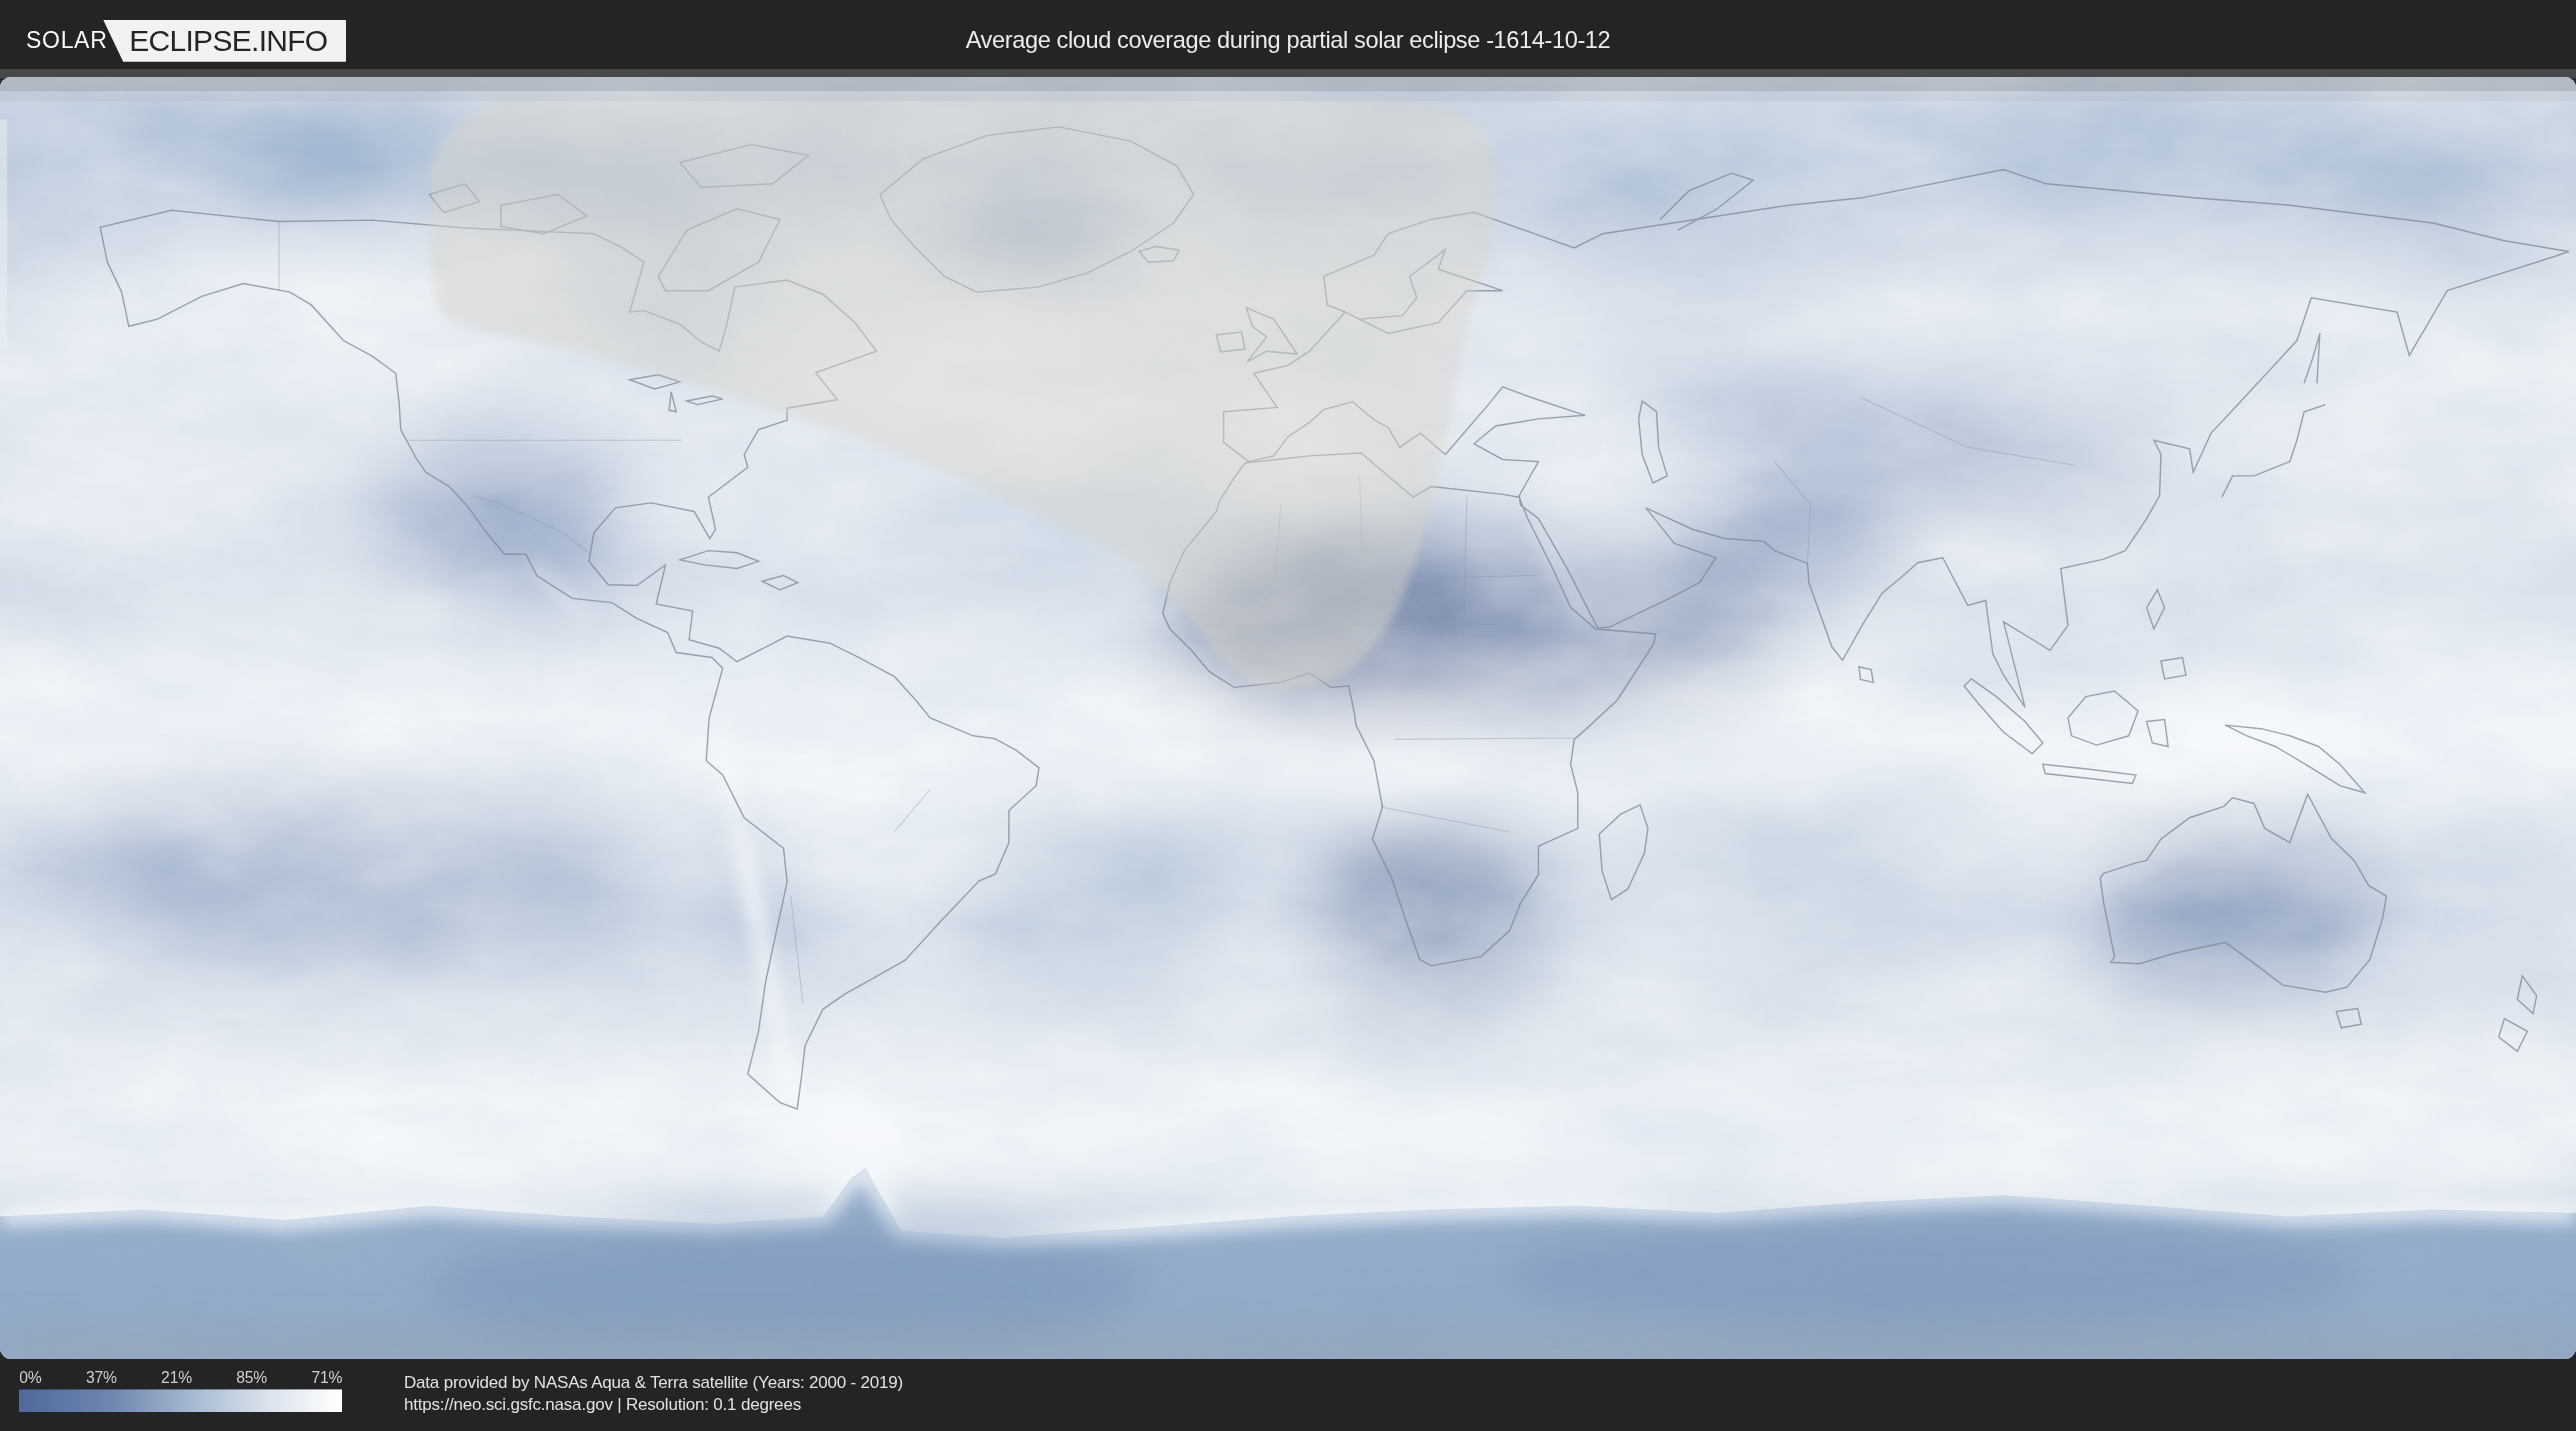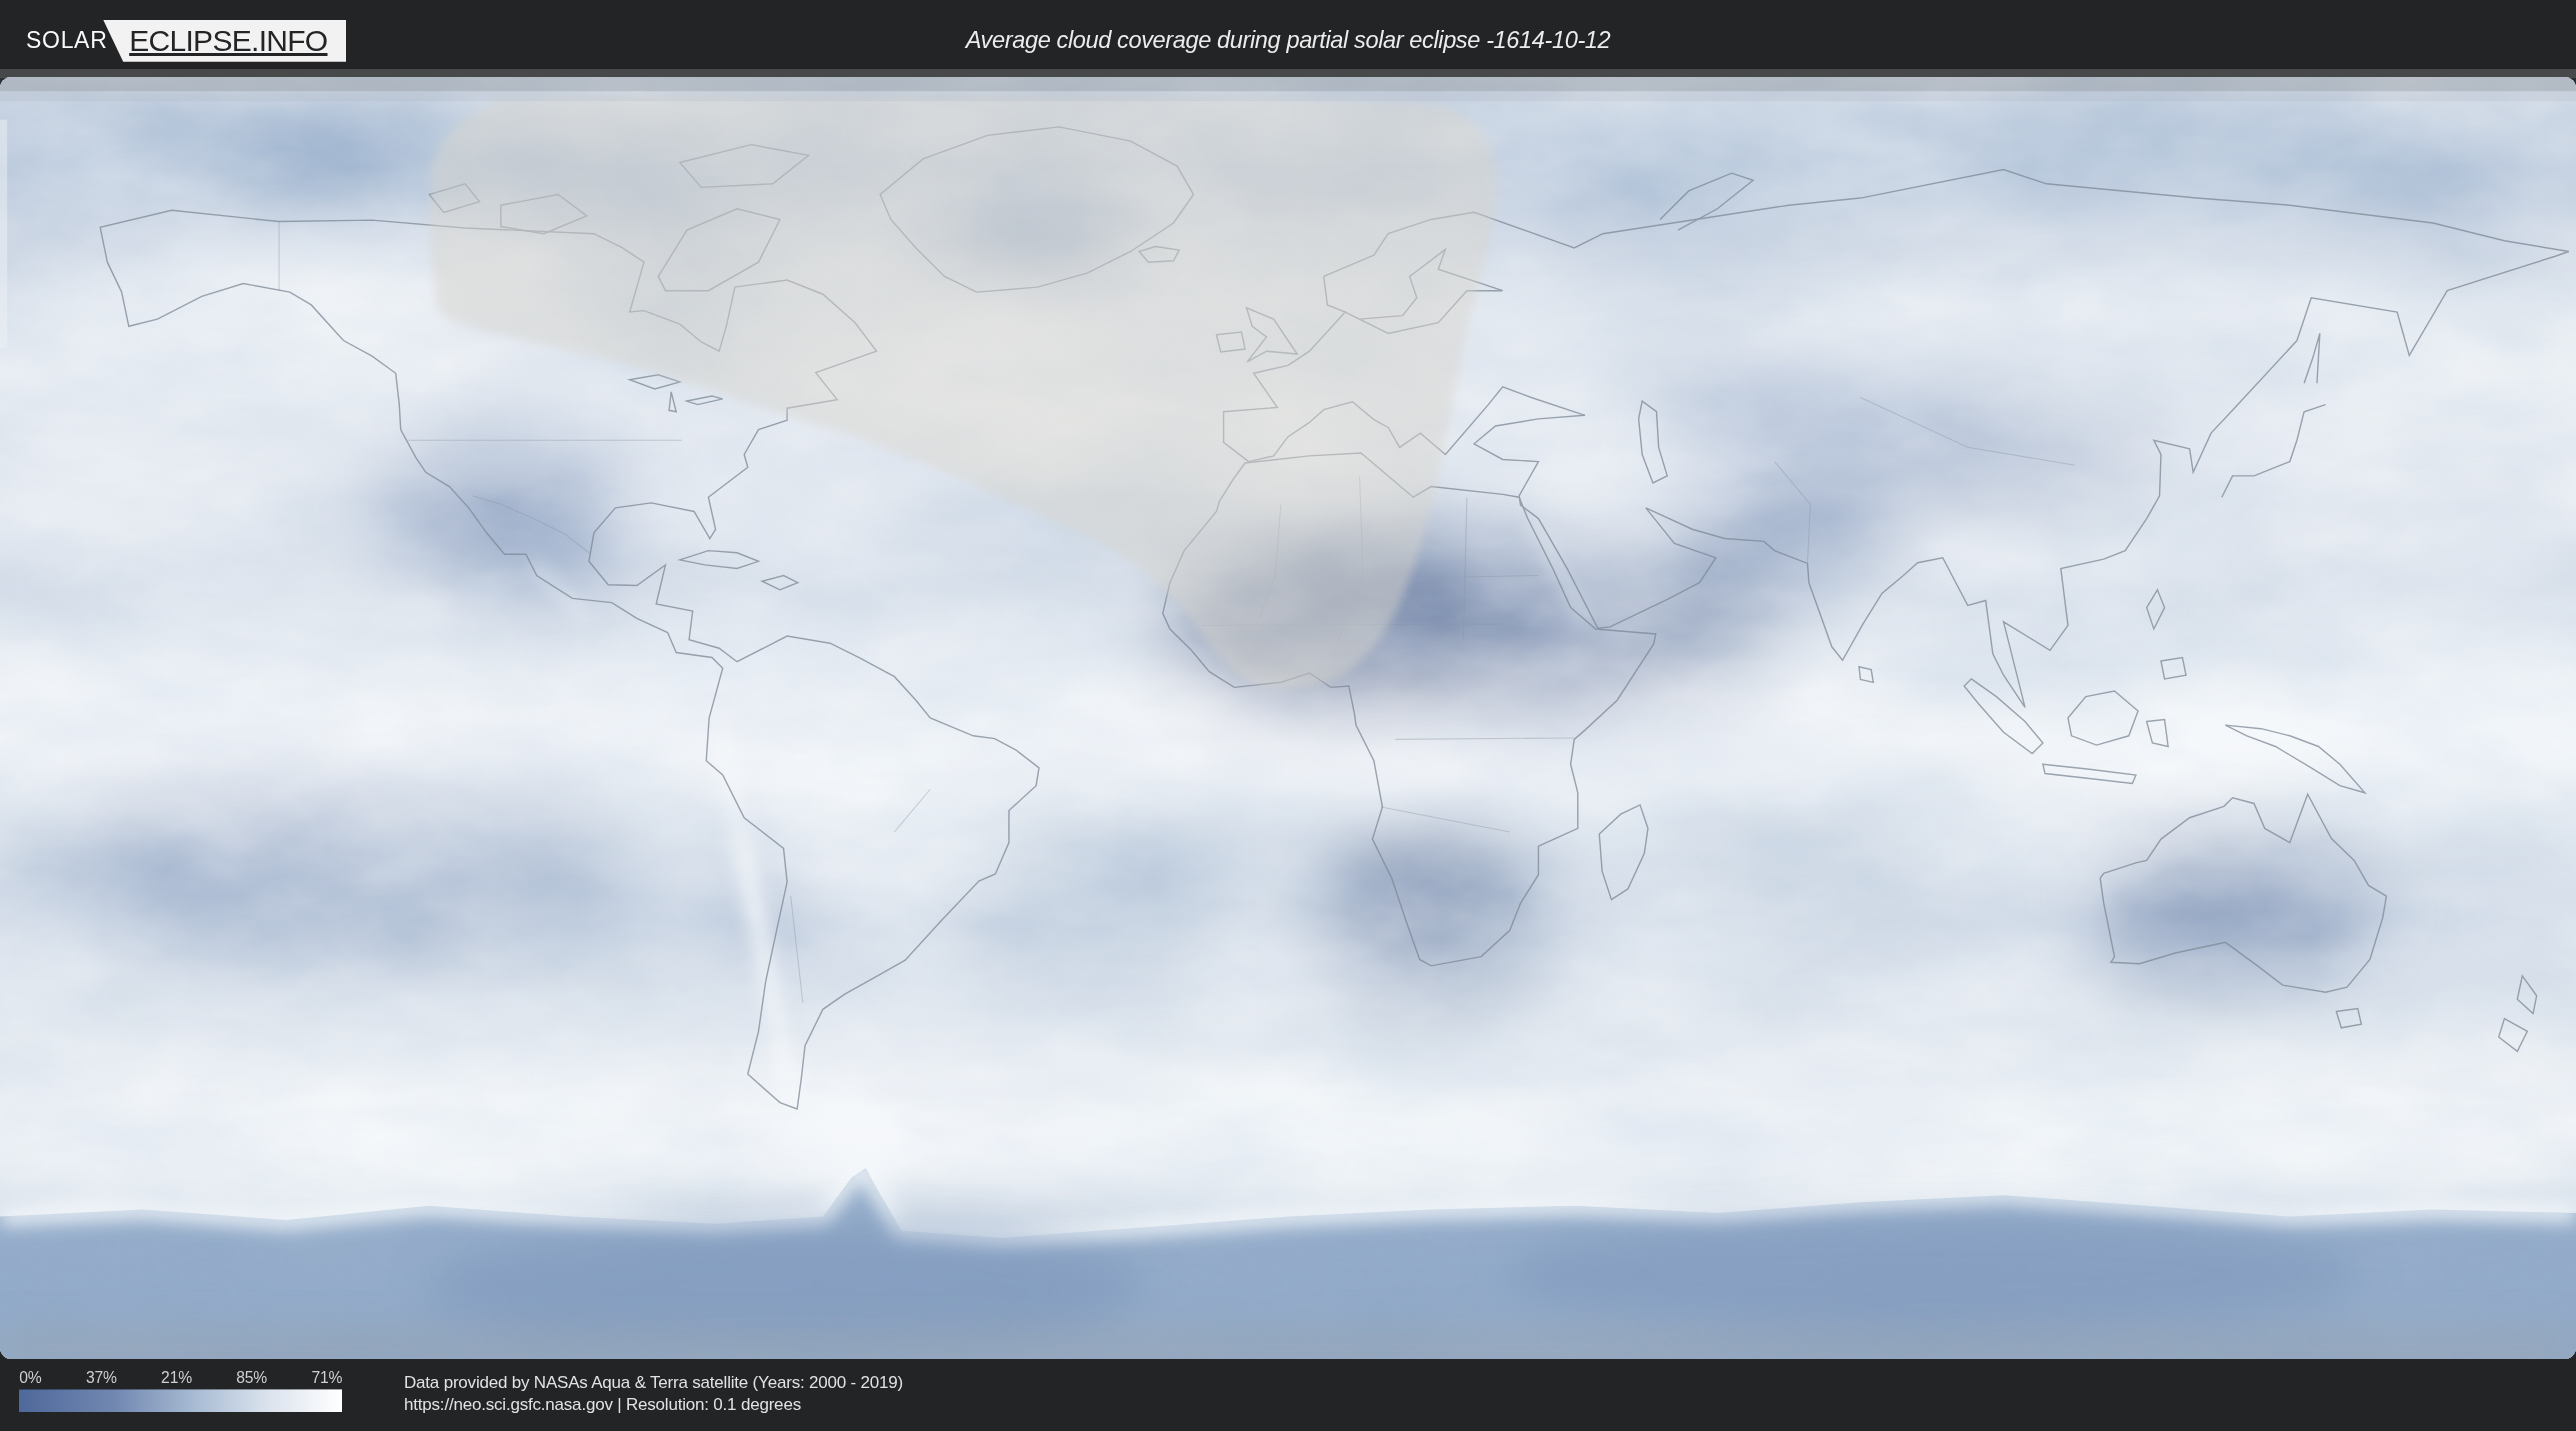--- a/index.html
+++ b/index.html
@@ -3,23 +3,23 @@
 <meta charset="utf-8">
 <style>
   html,body{margin:0;padding:0;width:2576px;height:1431px;overflow:hidden;
     background:#232426;font-family:"Liberation Sans","DejaVu Sans",sans-serif;}
   .header{position:absolute;left:0;top:0;width:2576px;height:69px;background:#232426;}
   .header-divider{position:absolute;left:0;top:69px;width:2576px;height:8.6px;background:#47484a;}
   .logo{position:absolute;left:26px;top:19.3px;height:43px;display:flex;align-items:center;cursor:pointer;}
   .logo-part1{color:#fafafa;font-size:23px;letter-spacing:0.7px;line-height:43px;}
   .logo-part2-box{margin-left:-4.3px;height:42px;background:#f2f2f2;display:flex;align-items:center;
     padding:0 18.6px 0 26px;clip-path:polygon(0 0,100% 0,100% 100%,20px 100%);}
-  .logo-part2{color:#232426;font-size:30px;letter-spacing:-0.7px;text-decoration:underline;}
+  .logo-part2{color:#232426;font-size:30px;letter-spacing:-0.7px;}
   .page-title{position:absolute;left:0;top:0;width:2576px;height:80px;display:flex;align-items:center;
-    justify-content:center;color:#ececec;font-size:23.6px;letter-spacing:-0.4px;font-style:italic;}
+    justify-content:center;color:#ececec;font-size:23.6px;letter-spacing:-0.4px;}
   .map-wrap{position:absolute;left:0;top:77px;width:2576px;height:1282px;border-radius:11.4px;
     overflow:hidden;background:#d6dfea;}
   .map-wrap svg{display:block;width:2576px;height:1282px;}
   .footer{position:absolute;left:0;top:1360px;width:2576px;height:72px;background:#232426;}
   .legend{position:absolute;left:19.3px;top:8.6px;width:323px;}
   .legend-labels{display:flex;justify-content:space-between;color:#cfcfcf;font-size:15.7px;
     letter-spacing:-0.2px;height:18.6px;}
   .legend-bar{width:323px;height:22px;margin-top:1.4px;border-top:0.7px solid rgba(0,0,0,.35);
     background:linear-gradient(to right,#4e689a,#7288b1 30%,#a9bcd4 55%,#dde4ee 78%,#ffffff 100%);}
   .footer-text{position:absolute;left:372px;top:12px;color:#e2e2e2;font-size:17px;

